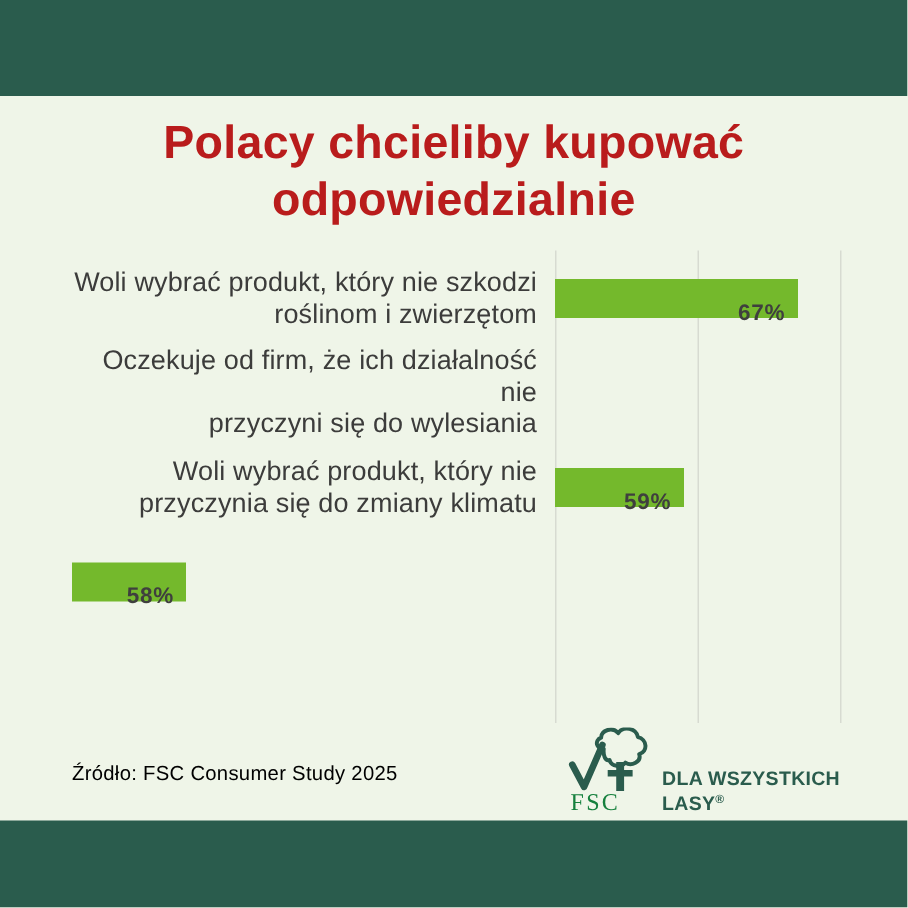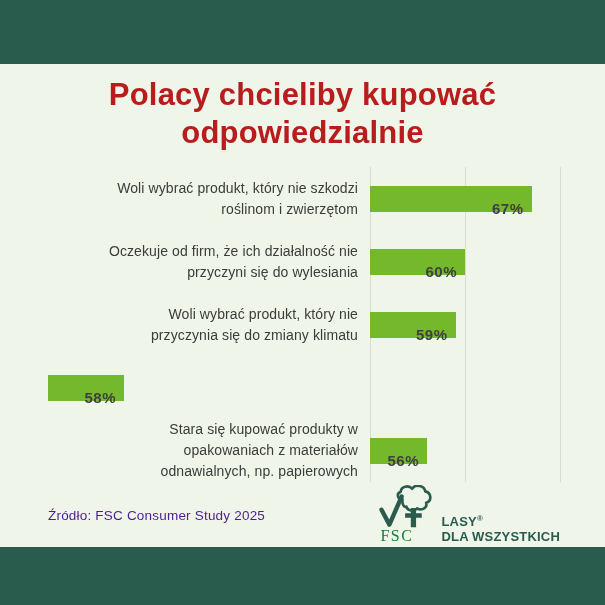--- a/index.html
+++ b/index.html
@@ -69,21 +69,21 @@
   .row {
     position: relative;
     height: 63px;
     display: flex;
     align-items: center;
   }
   .cat-label {
     width: 310px;
     padding-right: 12px;
     text-align: right;
-    font-size: 14px;
+    font-size: 18px;
     line-height: 21px;
     color: #3C3C3B;
     white-space: pre-line;
     letter-spacing: 0.1px;
   }
   .bar-zone {
     position: relative;
     width: 190px;
     height: 26px;
   }
@@ -113,21 +113,21 @@
     left: 48px;
     right: 45px;
     top: 482px;
     height: 66px;
     display: flex;
     justify-content: space-between;
     align-items: center;
   }
   .source {
     font-size: 13.5px;
-    color: #4c1d95;
+    color: #000000;
     letter-spacing: 0.2px;
   }
   .fsc-logo {
     display: flex;
     align-items: flex-end;
   }
   .logo-mark {
     position: relative;
     width: 56px;
     height: 60px;
@@ -179,72 +179,57 @@
     <div class="bar-zone">
       <div class="bar" style="width: 85%;">
         <span class="bar-value">67%</span>
       </div>
     </div>
   </div>
 
   <div class="row">
     <div class="cat-label">Oczekuje od firm, że ich działalność nie
 przyczyni się do wylesiania</div>
-    <div class="bar-zone">
-      <div class="bar" style="width: 50%;">
-        <span class="bar-value">60%</span>
-      </div>
-    </div>
   </div>
 
   <div class="row">
     <div class="cat-label">Woli wybrać produkt, który nie
 przyczynia się do zmiany klimatu</div>
     <div class="bar-zone">
       <div class="bar" style="width: 45%;">
         <span class="bar-value">59%</span>
       </div>
     </div>
   </div>
 
   <div class="row">
     <div class="bar-zone">
       <div class="bar" style="width: 40%;">
         <span class="bar-value">58%</span>
       </div>
     </div>
   </div>
 
-  <div class="row">
-    <div class="cat-label">Stara się kupować produkty w
-opakowaniach z materiałów
-odnawialnych, np. papierowych</div>
-    <div class="bar-zone">
-      <div class="bar" style="width: 30%;">
-        <span class="bar-value">56%</span>
-      </div>
-    </div>
-  </div>
 </div>
 
 <div class="footer">
   <div class="source">Źródło: FSC Consumer Study 2025</div>
 
   <div class="fsc-logo">
     <div class="logo-mark">
       <svg width="56" height="46" viewBox="0 0 64 52">
 
         <path d="M4 28 L13 45 L27 13" fill="none" stroke="#2A5C4D" stroke-width="5" stroke-linecap="round" stroke-linejoin="round"></path>
 
         <path d="M28 16 C 22.5 16.5 20.5 9.5 26 7.5 C 26 1.5 35 -1 39 4 C 43 -2 53 0.5 54 7 C 61 8.5 62 18 55 20 C 57 26 49 29.5 44.5 26.5 C 41.5 30.5 33.5 29.5 32.5 24.5 C 29 25.5 27.5 21 28 16 Z" fill="none" stroke="#2A5C4D" stroke-width="3" stroke-linejoin="round"></path>
 
         <path d="M37.5 26 h6 v6 h6.5 v5 h-6.5 v11 h-6 v-11 h-6.5 v-5 h6.5 Z" fill="#2A5C4D"></path>
       </svg>
       <div class="fsc-acronym">FSC</div>
     </div>
     <div class="logo-text">
+      <div class="logo-line">DLA WSZYSTKICH</div>
       <div class="logo-line"><span>LASY</span><sup>®</sup></div>
-      <div class="logo-line">DLA WSZYSTKICH</div>
     </div>
   </div>
 </div>
 
 <div class="band bottom"></div>
 
 </body></html>

